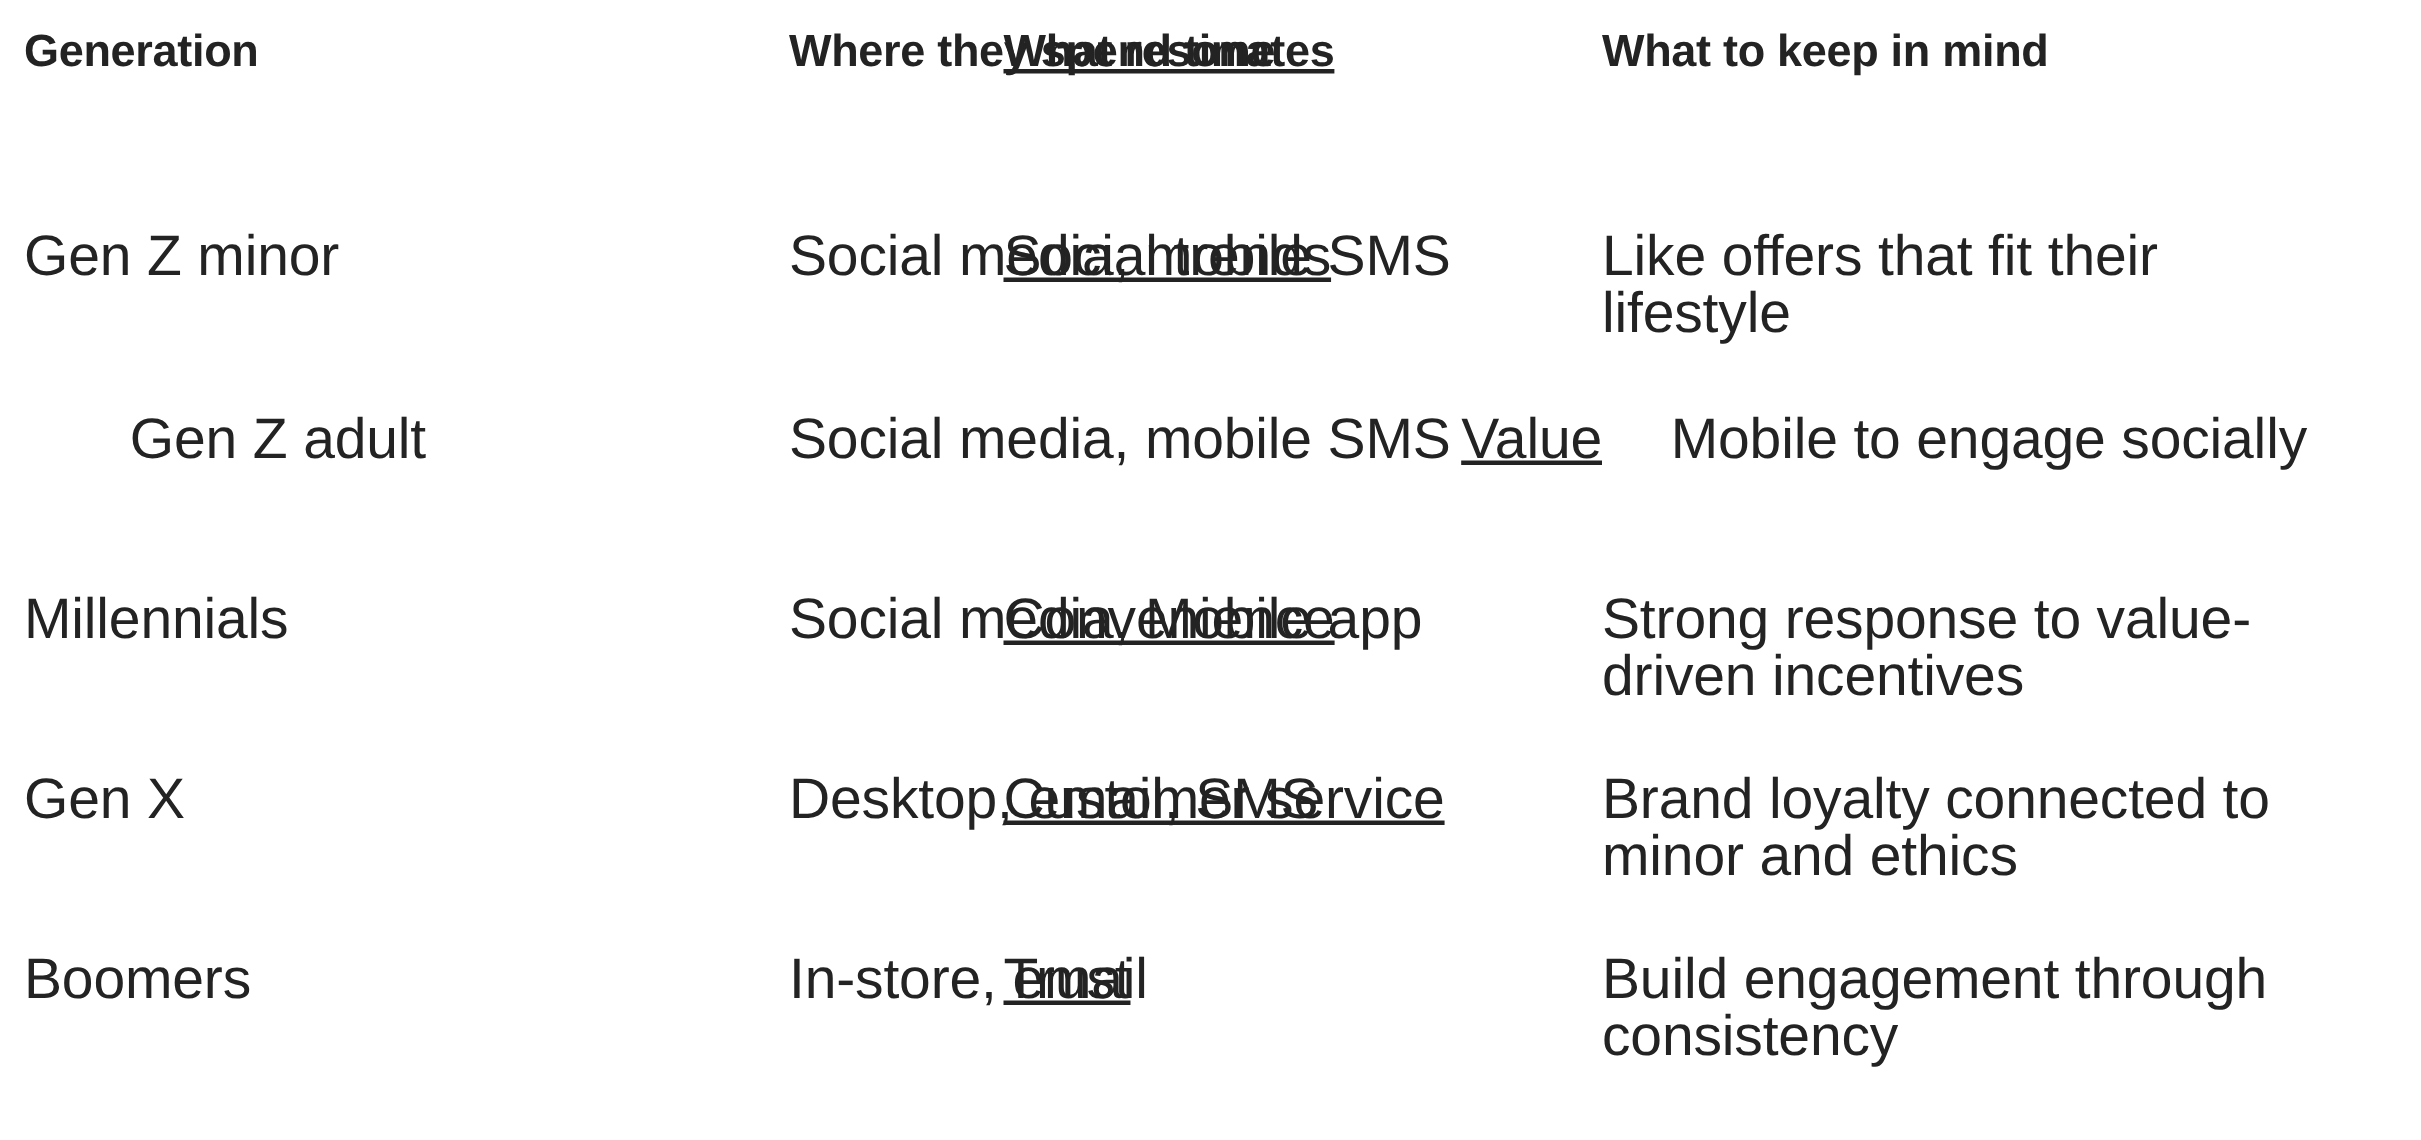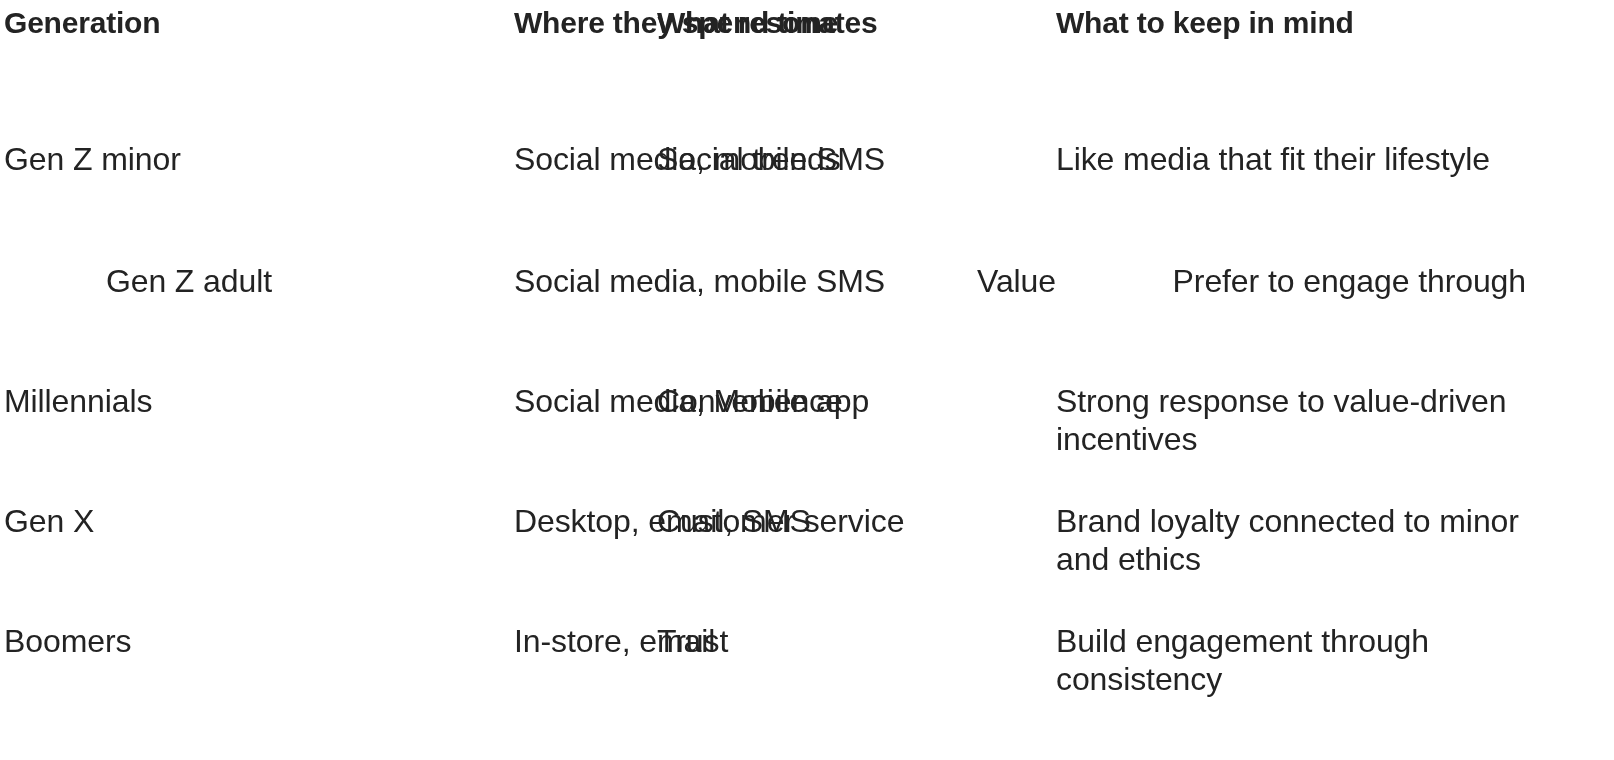--- a/index.html
+++ b/index.html
@@ -14,21 +14,21 @@
     overflow: hidden;
     font-family: "Liberation Sans", "DejaVu Sans", sans-serif;
     -webkit-font-smoothing: antialiased;
   }
 
   .table-wrap {
     position: relative;
     width: 1279px;
     height: 760px;
     box-sizing: border-box;
-    padding: 4px;
+    padding: 16px;
   }
 
   table.gen-table {
     border-collapse: collapse;
     border-spacing: 0;
     width: 1614px;
     table-layout: fixed;
     margin: 0;
   }
 
@@ -54,21 +54,21 @@
     line-height: 38px;
     color: #1c1c1c;
     letter-spacing: -0.2px;
     height: 58px;
     padding-top: 14px;
     padding-bottom: 0;
   }
 
   tbody td {
     font-weight: normal;
-    font-size: 32px;
+    font-size: 38px;
     line-height: 38px;
     color: #262626;
     letter-spacing: -0.1px;
     height: 122px;
     padding-top: 18px;
     padding-bottom: 0;
   }
 
   tbody tr.row-1 td { height: 122px; padding-top: 78px; }
   tbody tr.row-2 td { height: 120px; padding-top: 0px; text-align: right; }
@@ -82,21 +82,21 @@
 
   
   th.col-1, td.col-1 { padding-left: 26px; }
   th.col-2, td.col-2 { padding-left: 26px; }
   th.col-3, td.col-3 { padding-left: 26px; }
   th.col-4, td.col-4 { padding-left: 26px; }
 
   
   th.col-1 .cell-inner, td.col-1 .cell-inner { margin-left: 0px; }
   th.col-2 .cell-inner, td.col-2 .cell-inner { margin-left: 242px; }
-  th.col-3 .cell-inner, td.col-3 .cell-inner { margin-left: 0px; }
+  th.col-3 .cell-inner, td.col-3 .cell-inner { margin-left: 0px; text-decoration: underline; }
   th.col-4 .cell-inner, td.col-4 .cell-inner { margin-left: 0px; }
 
   
   td.col-1 .cell-inner,
   td.col-2 .cell-inner,
   td.col-3 .cell-inner { white-space: nowrap; }
   td.col-4 .cell-inner { white-space: normal; max-width: 470px; }
   th .cell-inner { white-space: nowrap; }
 </style>
 </head>
@@ -131,35 +131,35 @@
         <td class="col-1">
           <span class="cell-inner">Gen Z minor</span>
         </td>
         <td class="col-2">
           <span class="cell-inner">Social media, mobile SMS</span>
         </td>
         <td class="col-3">
           <span class="cell-inner">Social trends</span>
         </td>
         <td class="col-4">
-          <span class="cell-inner">Like media that fit their lifestyle</span>
+          <span class="cell-inner">Like offers that fit their lifestyle</span>
         </td>
       </tr>
       <tr class="row-2">
         <td class="col-1">
           <span class="cell-inner">Gen Z adult</span>
         </td>
         <td class="col-2">
           <span class="cell-inner">Social media, mobile SMS</span>
         </td>
         <td class="col-3">
           <span class="cell-inner">Value</span>
         </td>
         <td class="col-4">
-          <span class="cell-inner">Prefer to engage through</span>
+          <span class="cell-inner">Mobile to engage socially</span>
         </td>
       </tr>
       <tr class="row-3">
         <td class="col-1">
           <span class="cell-inner">Millennials</span>
         </td>
         <td class="col-2">
           <span class="cell-inner">Social media, Mobile app</span>
         </td>
         <td class="col-3">

